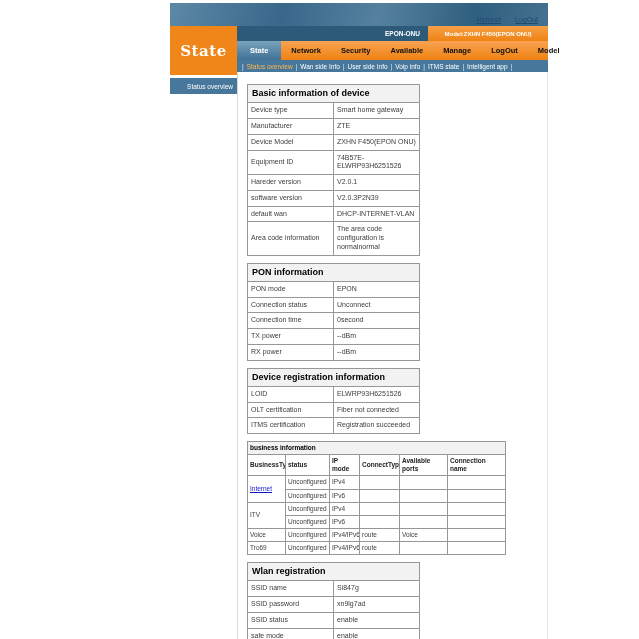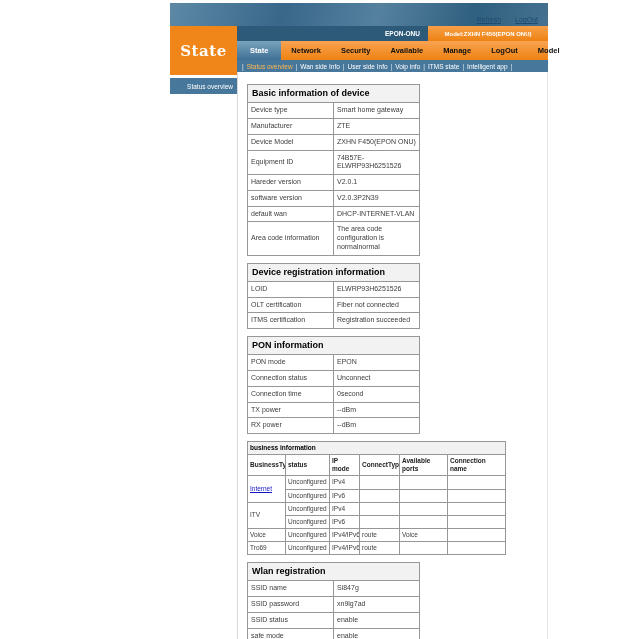--- a/index.html
+++ b/index.html
@@ -143,61 +143,61 @@
       <tr>
             <td class="k">Area code information</td>
             <td>The area code configuration is normalnormal</td>
           </tr>
     </tbody>
       </table>
 
     <table class="kv">
       <tbody>
           <tr>
+            <td class="ttitle" colspan="2">PON information</td>
+          </tr>
+      <tr>
+            <td class="k">PON mode</td>
+            <td>EPON</td>
+          </tr>
+      <tr>
+            <td class="k">Connection status</td>
+            <td>Unconnect</td>
+          </tr>
+      <tr>
+            <td class="k">Connection time</td>
+            <td>0second</td>
+          </tr>
+      <tr>
+            <td class="k">TX power</td>
+            <td>--dBm</td>
+          </tr>
+      <tr>
+            <td class="k">RX power</td>
+            <td>--dBm</td>
+          </tr>
+    </tbody>
+      </table>
+
+    <table class="kv">
+      <tbody>
+          <tr>
             <td class="ttitle" colspan="2">Device registration information</td>
           </tr>
       <tr>
             <td class="k">LOID</td>
             <td>ELWRP93H6251526</td>
           </tr>
       <tr>
             <td class="k">OLT certification</td>
             <td>Fiber not connected</td>
           </tr>
       <tr>
             <td class="k">ITMS certification</td>
             <td>Registration succeeded</td>
-          </tr>
-    </tbody>
-      </table>
-
-    <table class="kv">
-      <tbody>
-          <tr>
-            <td class="ttitle" colspan="2">PON information</td>
-          </tr>
-      <tr>
-            <td class="k">PON mode</td>
-            <td>EPON</td>
-          </tr>
-      <tr>
-            <td class="k">Connection status</td>
-            <td>Unconnect</td>
-          </tr>
-      <tr>
-            <td class="k">Connection time</td>
-            <td>0second</td>
-          </tr>
-      <tr>
-            <td class="k">TX power</td>
-            <td>--dBm</td>
-          </tr>
-      <tr>
-            <td class="k">RX power</td>
-            <td>--dBm</td>
           </tr>
     </tbody>
       </table>
 
     <table class="biz">
       <colgroup>
           <col style="width:38px">
           <col style="width:44px">
           <col style="width:30px">
           <col style="width:40px">

